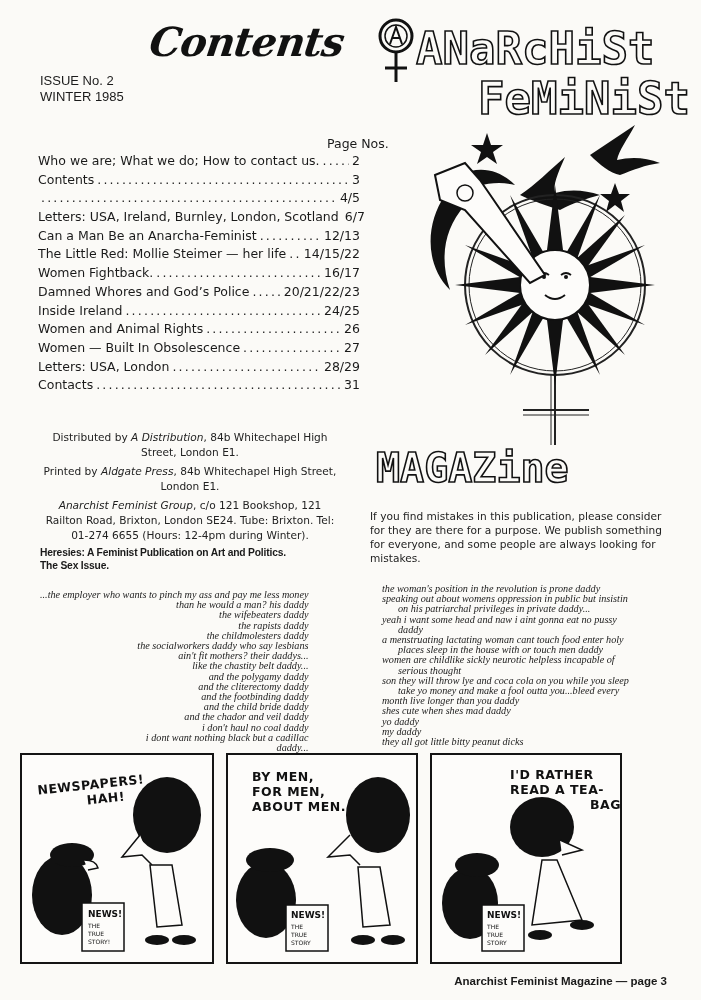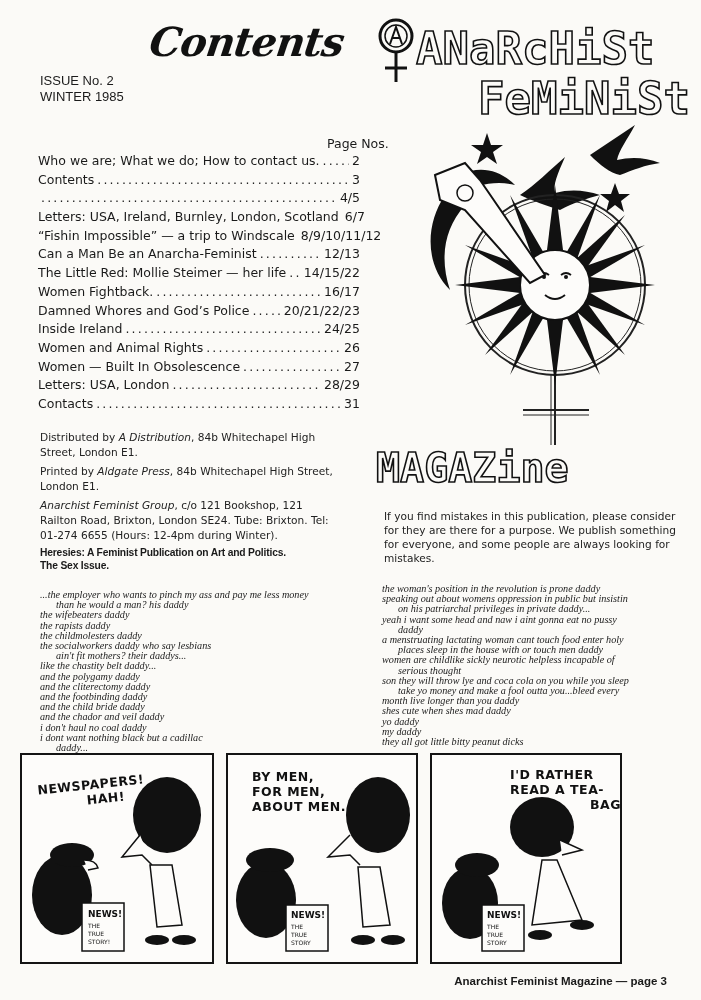--- a/index.html
+++ b/index.html
@@ -28,35 +28,35 @@
   .page-nos { left: 327px; top: 136px; font-family: "DejaVu Sans", sans-serif; font-size: 12.5px; }
   .toc { left: 38px; top: 153px; width: 322px; font-family: "DejaVu Sans", sans-serif; font-size: 12.5px; }
   .toc-row { display: flex; align-items: flex-start; height: 18.7px; white-space: nowrap; }
   .toc-title { flex: 0 0 auto; }
   .toc-dots { flex: 1 1 auto; overflow: hidden; margin: 0 3px; letter-spacing: 2.2px; color: #222; }
   .toc-dots::before { content: "................................................................................................"; }
   .toc-page { flex: 0 0 auto; text-align: right; }
 
   
   .info { left: 40px; top: 430px; width: 300px; font-family: "DejaVu Sans", sans-serif; font-size: 10.6px; line-height: 15px; color: #222; }
-  .info p { margin: 0 0 4px 0; }
+  .info p { margin: 0 0 4px 0; text-align: center; }
   .info i { font-style: italic; }
 
   .heresies-title { left: 40px; top: 546px; width: 320px; font-family: "Liberation Sans", sans-serif; font-weight: bold; font-size: 11.2px; line-height: 13px; letter-spacing: -0.2px; transform: scaleX(0.92); transform-origin: left; color: #1a1a1a; }
 
   .poem { font-family: "Liberation Serif", "DejaVu Serif", serif; font-style: italic; font-size: 10.2px; line-height: 10.2px; color: #1a1a1a; }
   .poem div { white-space: nowrap; }
   .poem .ind { padding-left: 16px; }
-  .poem-left { left: 40px; top: 590px; }
+  .poem-left { left: 40px; top: 590px; text-align: right; }
   .poem-right { left: 382px; top: 584px; }
 
   
   .emblem { left: 405px; top: 115px; width: 295px; height: 330px; }
   .magazine-word { left: 374px; top: 440px; width: 200px; height: 50px; }
-  .errata { left: 384px; top: 509px; width: 300px; font-family: "DejaVu Sans", sans-serif; font-size: 10.6px; line-height: 14px; color: #222; }
+  .errata { left: 370px; top: 509px; width: 300px; font-family: "DejaVu Sans", sans-serif; font-size: 10.6px; line-height: 14px; color: #222; }
 
   
   .panel { border: 2px solid #141414; background: #fdfcfa; overflow: hidden; }
   .p1 { left: 20px; top: 753px; width: 190px; height: 207px; }
   .p2 { left: 226px; top: 753px; width: 188px; height: 207px; }
   .p3 { left: 430px; top: 753px; width: 188px; height: 207px; }
   .speech { position: absolute; font-family: "DejaVu Sans", sans-serif; font-weight: bold; font-size: 12.5px; line-height: 15px; color: #111; letter-spacing: 0.5px; }
 
   .footer { right: 34px; top: 975px; font-family: "Liberation Sans", sans-serif; font-weight: bold; font-size: 11.5px; color: #1a1a1a; margin-left: 16px; }
 </style>
@@ -94,25 +94,20 @@
       <span class="toc-page">3</span>
     </div>
     <div class="toc-row">
       <span class="toc-dots"></span>
       <span class="toc-page">4/5</span>
     </div>
     <div class="toc-row">
       <span class="toc-title">Letters: USA, Ireland, Burnley, London, Scotland</span>
       <span class="toc-dots"></span>
       <span class="toc-page">6/7</span>
-    </div>
-    <div class="toc-row">
-      <span class="toc-title">“Fishin Impossible” — a trip to Windscale</span>
-      <span class="toc-dots"></span>
-      <span class="toc-page">8/9/10/11/12</span>
     </div>
     <div class="toc-row">
       <span class="toc-title">Can a Man Be an Anarcha-Feminist</span>
       <span class="toc-dots"></span>
       <span class="toc-page">12/13</span>
     </div>
     <div class="toc-row">
       <span class="toc-title">The Little Red: Mollie Steimer — her life</span>
       <span class="toc-dots"></span>
       <span class="toc-page">14/15/22</span>

